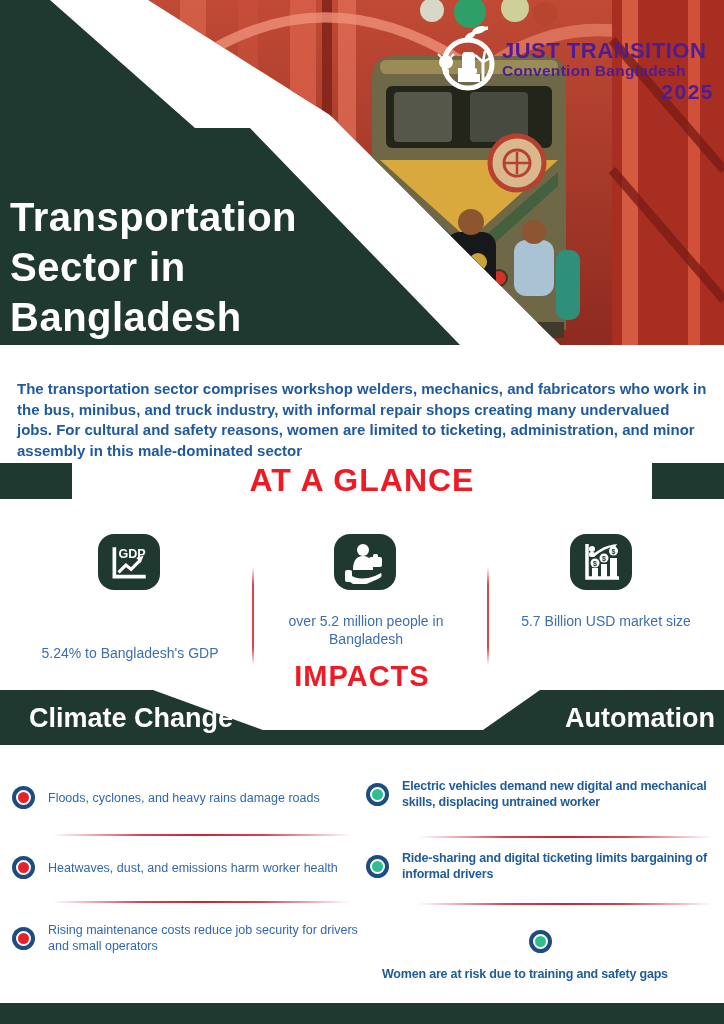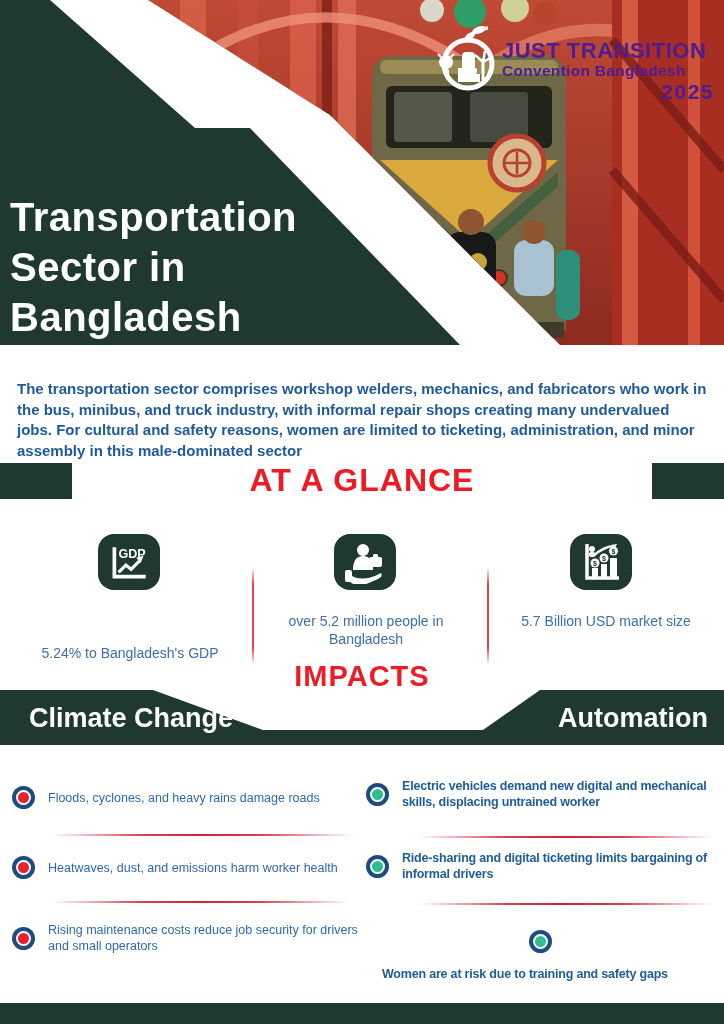--- a/index.html
+++ b/index.html
@@ -36,21 +36,21 @@
   .stat-caption.c0{left:20px;margin-top:32px;} .stat-caption.c1{left:256px;} .stat-caption.c2{left:496px;}
   .glance-divider{position:absolute;top:567px;width:2px;height:98px;
     background:linear-gradient(180deg,rgba(232,64,74,0),#e8404a 18%,#e8404a 82%,rgba(232,64,74,0));}
   .glance-divider.d0{left:252px;} .glance-divider.d1{left:487px;}
   
   .impacts-heading{position:absolute;left:0;top:660px;width:724px;text-align:center;
     color:#ee1b24;font-size:29px;font-weight:bold;letter-spacing:1px;z-index:2;}
   .impacts-band{position:absolute;left:0;top:690px;width:724px;height:55px;background:#203930;
     clip-path:polygon(0 0, 153px 0, 263px 40px, 483px 40px, 540px 0, 724px 0, 724px 55px, 0 55px);z-index:1;}
   .band-title{position:absolute;top:703px;color:#ffffff;font-size:27px;font-weight:bold;z-index:3;}
-  .band-title.left{left:5px;margin-left:24px;} .band-title.right{right:16px;}
+  .band-title.left{left:5px;margin-left:24px;} .band-title.right{right:9px;}
   
   .impact-item{position:absolute;display:flex;align-items:center;gap:13px;}
   .impact-item.l0{left:12px;top:786px;width:352px;}
   .impact-item.l1{left:12px;top:856px;width:352px;}
   .impact-item.l2{left:12px;top:922px;width:352px;}
   .impact-item.r0{left:366px;top:778px;width:348px;}
   .impact-item.r1{left:366px;top:850px;width:348px;}
   .impact-item.r2{left:366px;top:930px;width:348px;flex-direction:column;}
   .bullet{flex:0 0 23px;width:23px;height:23px;border-radius:50%;background:#1d4d80;
     display:flex;align-items:center;justify-content:center;}

